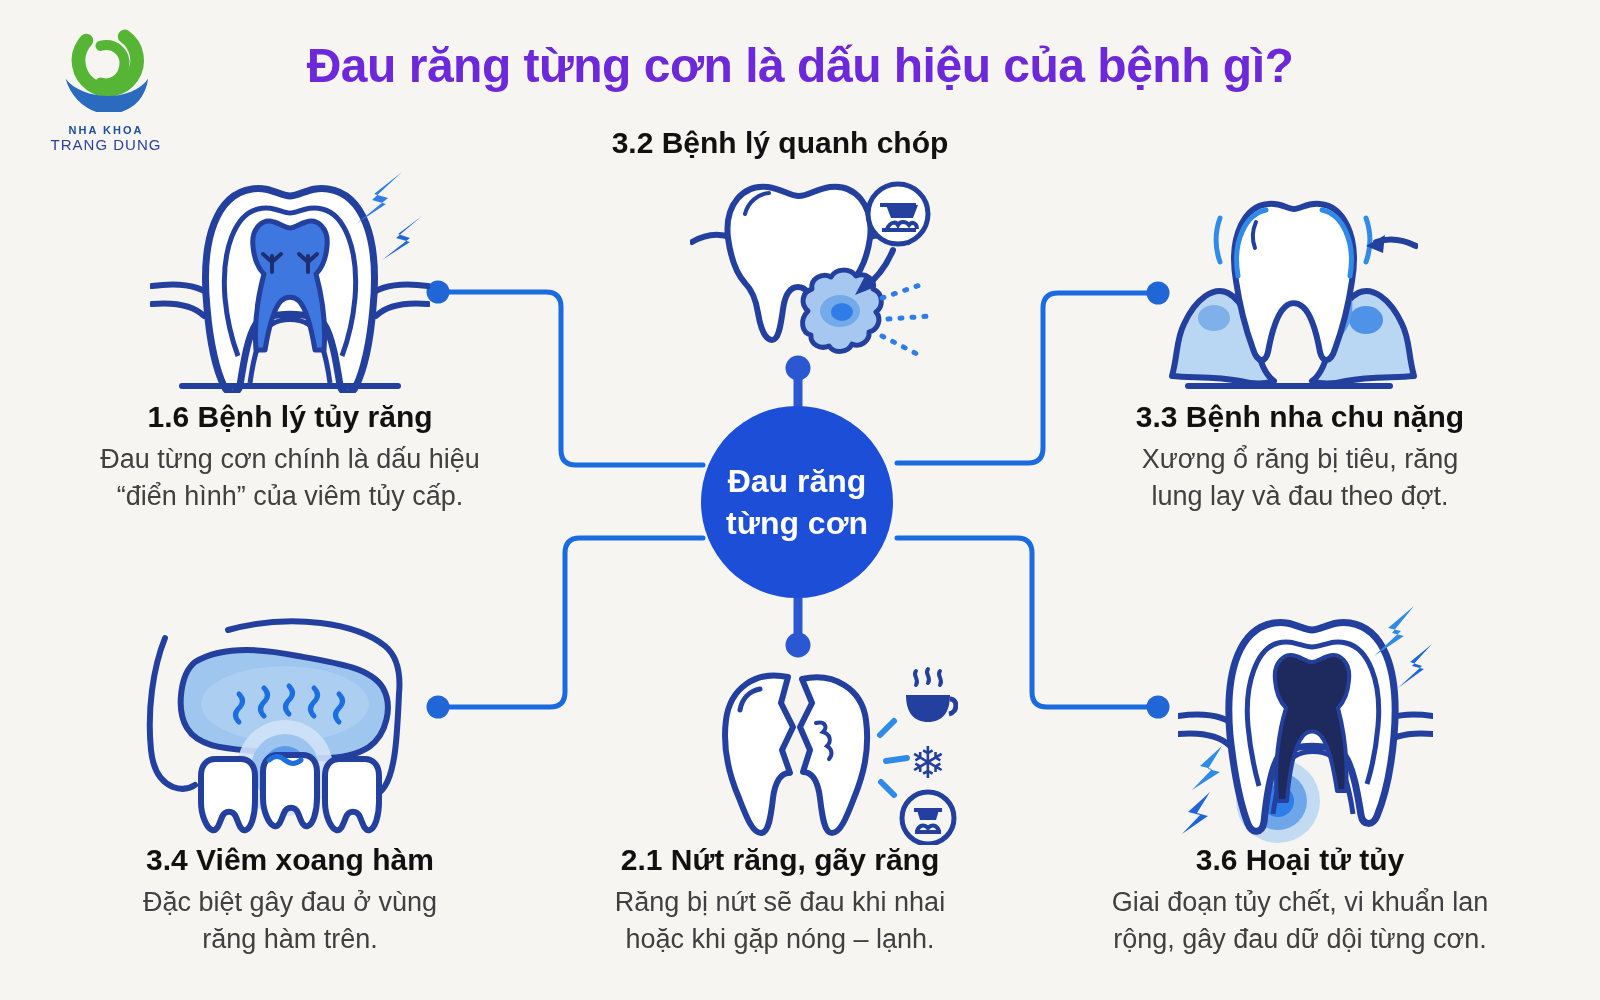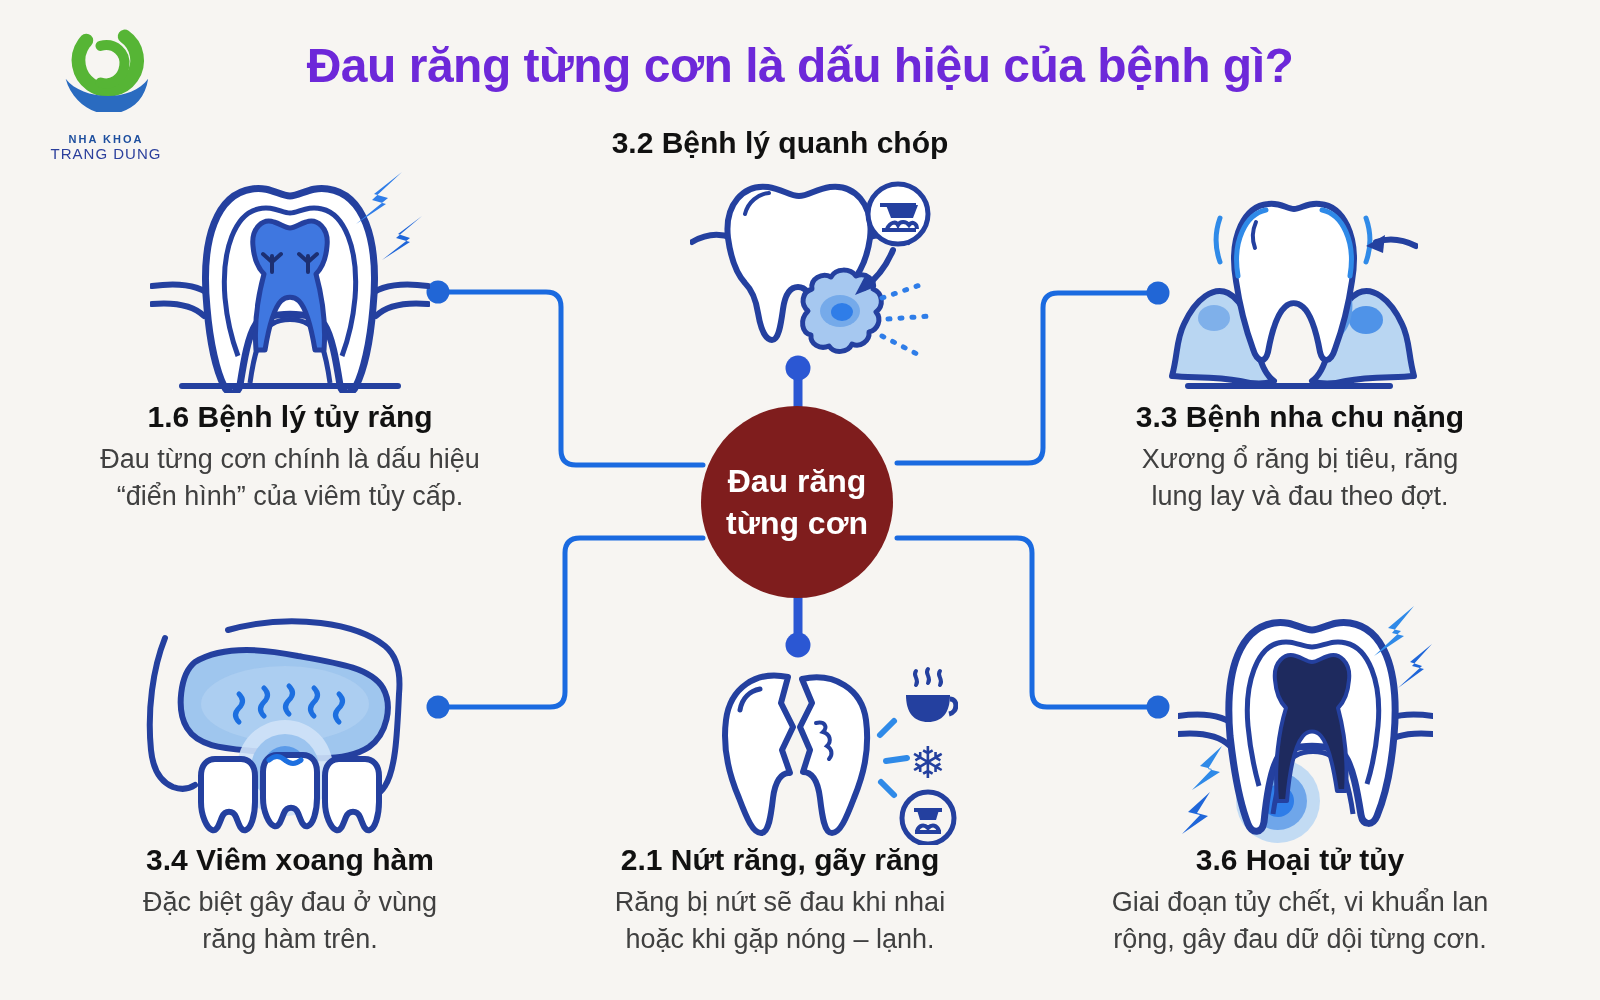--- a/index.html
+++ b/index.html
@@ -3,29 +3,29 @@
 <meta charset="utf-8">
 <style>
   html,body{margin:0;padding:0;background:#e9e7e4;}
   .canvas{
     position:relative;width:1600px;height:1000px;overflow:hidden;
     background:#f7f5f2;
     font-family:"Liberation Sans","DejaVu Sans",sans-serif;
   }
   .connectors{position:absolute;left:0;top:0;width:1600px;height:1000px;}
   .logo{position:absolute;left:36px;top:20px;width:140px;text-align:center;}
-  .logo-line1{font-size:11px;font-weight:bold;letter-spacing:2px;color:#1d4e9e;margin-top:17px;}
+  .logo-line1{font-size:11px;font-weight:bold;letter-spacing:2px;color:#1d4e9e;margin-top:8px;}
   .logo-line2{font-size:15px;font-weight:normal;letter-spacing:1px;color:#2b3f9c;}
   .title{
     position:absolute;left:0;top:38px;width:1600px;margin:0;text-align:center;
     font-size:48px;font-weight:bold;color:#6d28d9;letter-spacing:-0.5px;
   }
   .center-circle{
     position:absolute;left:701px;top:406px;width:192px;height:192px;border-radius:50%;
-    background:#7f1d1d;color:#ffffff;display:flex;flex-direction:column;
+    background:#1d4ed8;color:#ffffff;display:flex;flex-direction:column;
     align-items:center;justify-content:center;text-align:center;
     font-size:32px;font-weight:bold;line-height:1.32;
   }
   .icon{position:absolute;}
   .sec{position:absolute;text-align:center;}
   .sec h2{margin:0 0 7px 0;font-size:30px;font-weight:bold;color:#111111;}
   .sec p{margin:0;font-size:27px;line-height:1.36;color:#404040;}
 </style>
 </head>
 <body>

